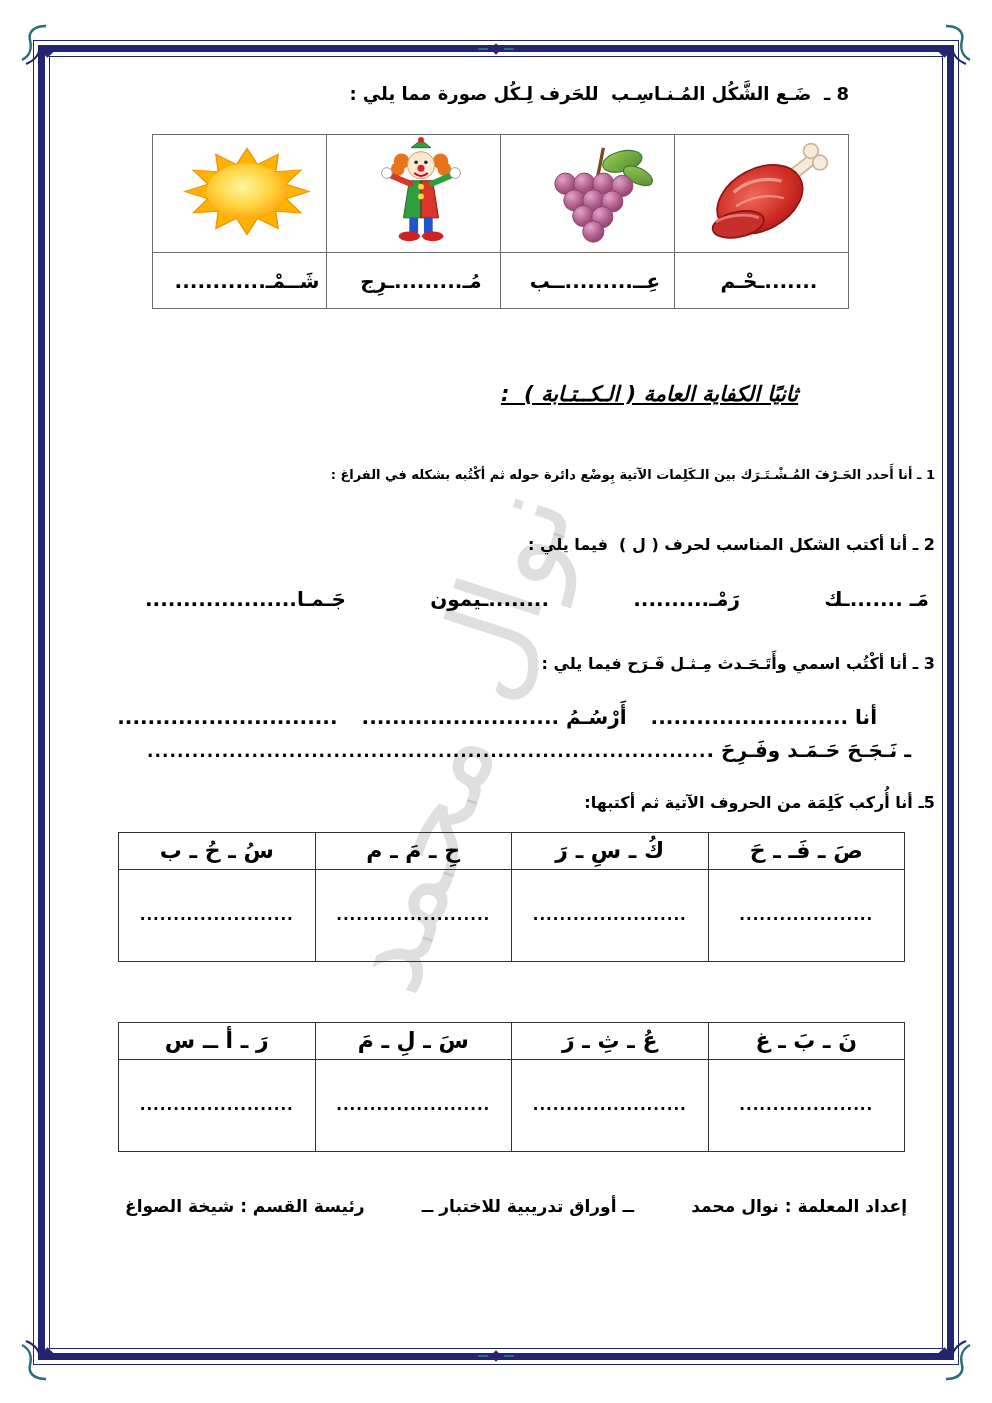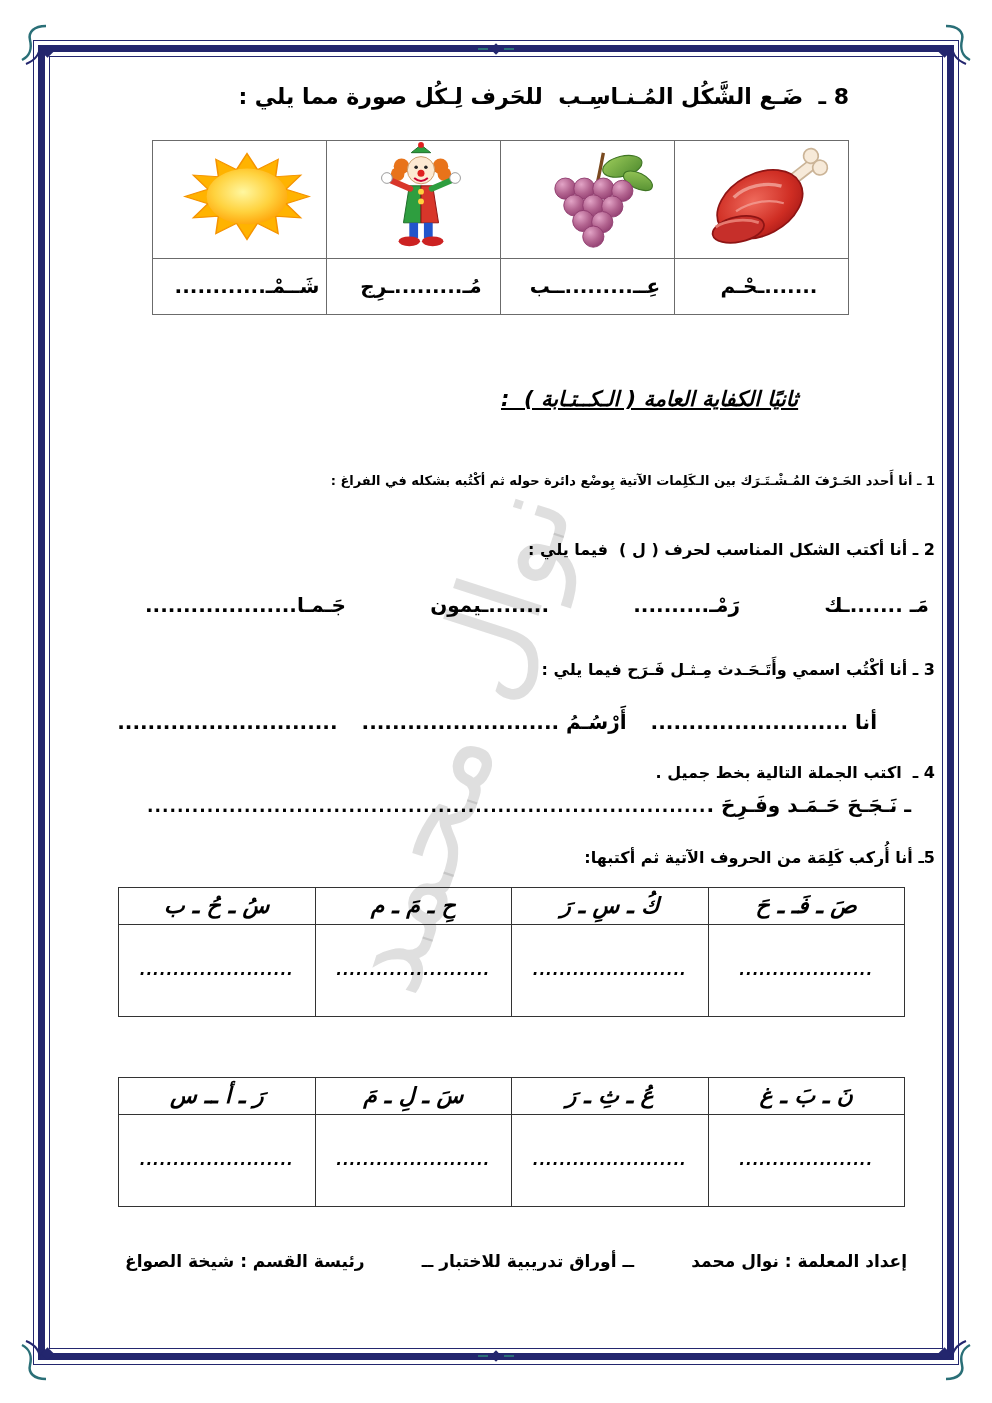--- a/index.html
+++ b/index.html
@@ -29,21 +29,21 @@
   .corner.bl { bottom: 18px; left: 16px; transform: scaleY(-1); }
   .corner.br { bottom: 18px; right: 16px; transform: scale(-1,-1); }
   .mid-orn { position: absolute; left: 50%; transform: translateX(-50%); width: 40px; height: 16px; z-index: 2; }
   .mid-orn.top { top: 41px; }
   .mid-orn.bottom { bottom: 39px; }
 
   
   .content { position: absolute; top: 60px; right: 55px; left: 55px; bottom: 56px; z-index: 1; }
   .q { font-size: 16px; font-weight: 700; text-align: right; white-space: pre-wrap; line-height: 1.35; }
 
-  .q8-title { margin: 22px 88px 0 0; font-size: 22px; }
+  .q8-title { margin: 22px 88px 0 0; font-size: 18px; }
 
   .pic-table { border-collapse: collapse; width: 697px; margin: 28px 88px 0 auto; table-layout: fixed; }
   .pic-table td { border: 1.4px solid #6b6b6b; text-align: center; vertical-align: middle; background: #fff; padding-left: 15px; }
   .pic-row td { height: 118px; }
   .label-row td { height: 56px; font-size: 20px; font-weight: 700; white-space: nowrap; }
 
   .section-heading { margin: 42px 95px 0 0; font-size: 21px; font-style: italic; }
   .section-heading span { text-decoration: underline; }
 
   .q1-title   { margin: 30px 0 0 0; padding-right: 2px; font-size: 13px; }
@@ -59,21 +59,21 @@
 
   .q4-title { margin: 28px 2px 0 0; }
   .q4-line  { margin: 4px 0 0 0; display: flex; align-items: baseline; padding: 0 26px 0 90px;
               font-size: 20px; font-weight: 700; }
   .q4-dots  { flex: 1; overflow: hidden; white-space: nowrap; font-size: 17px; letter-spacing: 1px;
               padding-top: 8px; }
 
   .q5-title { margin: 30px 2px 4px 0; }
 
   .letters-table { border-collapse: collapse; width: 787px; margin: 18px 32px 0 auto; table-layout: fixed; }
-  .letters-table td { border: 1.6px solid #333; font-style: italic; }
+  .letters-table td { border: 1.6px solid #333; }
   .letters-table .hdr td { height: 37px; font-size: 22px; font-weight: 700; text-align: center; white-space: nowrap; }
   .letters-table .ans td { height: 92px; font-size: 15px; font-weight: 700; text-align: center;
                            vertical-align: middle; letter-spacing: 1px; }
   .letters-table.second { margin-top: 60px; }
 
   .footer { margin: 44px 0 0 0; display: flex; justify-content: space-between; align-items: baseline;
             padding: 0 30px 0 70px; font-size: 17px; font-weight: 700; }
 </style>
 </head>
 <body>
@@ -253,21 +253,20 @@
       <span>جَـمـا....................</span>
     </div>
 
     <div class="q q3-title">3 ـ أنا أكْتُب اسمي وأَتَـحَـدث مِـثـل فَـرَح فيما يلي :</div>
     <div class="q3-line">
       <span>أنا  ..........................</span>
       <span>أَرْسُـمُ ..........................</span>
       <span>.............................</span>
     </div>
 
-    <div class="q q4-title">4 ـ  اكتب الجملة التالية بخط جميل .</div>
     <div class="q4-line">
       <span>ـ  نَـجَـحَ حَـمَـد وفَـرِحَ  .</span>
       <span class="q4-dots">............................................................................................</span>
     </div>
 
     <div class="q q5-title">5ـ أنا أُركب كَلِمَة من الحروف الآتية ثم أكتبها:</div>
 
     <table class="letters-table">
       <tbody>
       <tr class="hdr">

